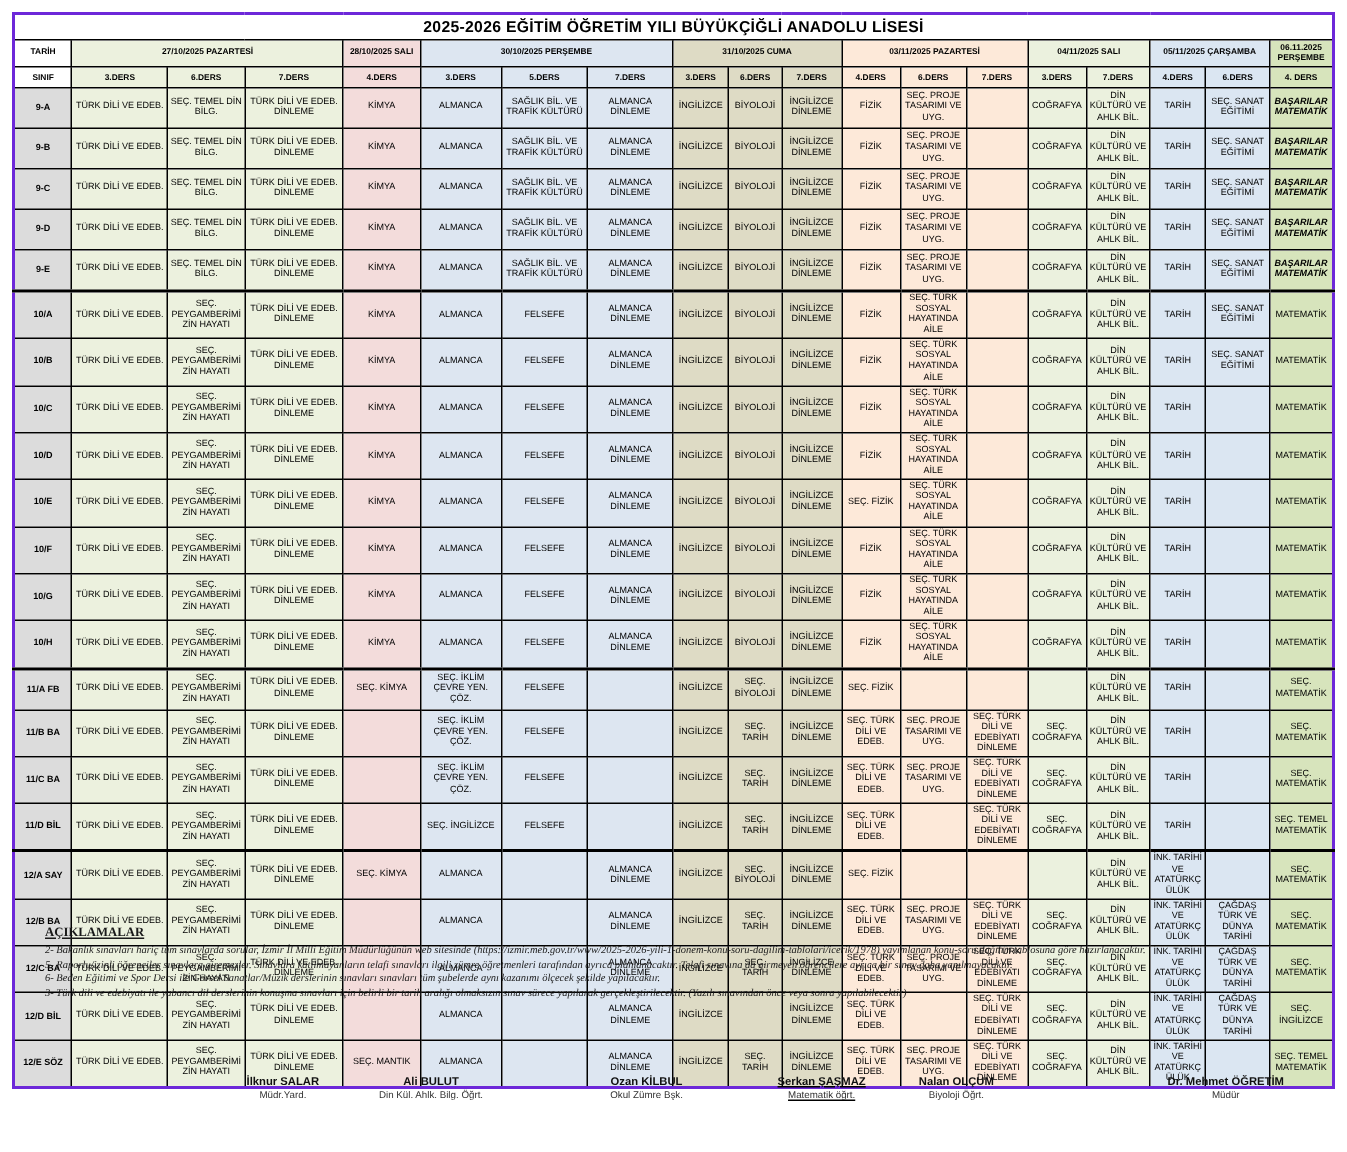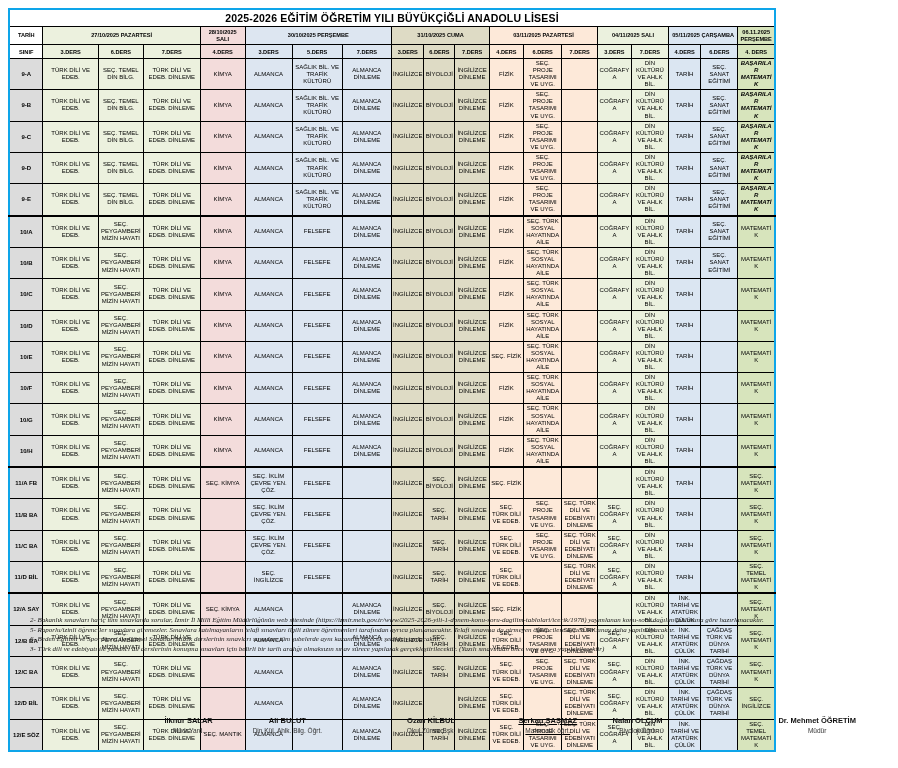--- a/index.html
+++ b/index.html
@@ -1,17 +1,17 @@
 <!DOCTYPE html>
 <html><head>
 <meta charset="utf-8">
 <style>
   html,body{margin:0;padding:0;background:#fff;}
   .page{position:relative;width:898px;height:768px;background:#ffffff;font-family:"Liberation Sans",sans-serif;overflow:hidden;}
-  table.sched{position:absolute;left:8px;top:8px;width:768px;border-collapse:collapse;table-layout:fixed;border:2px solid #0ea5e9;}
+  table.sched{position:absolute;left:8px;top:8px;width:882px;border-collapse:collapse;table-layout:fixed;border:2px solid #6d28d9;}
   table.sched th,table.sched td{border:1px solid #000;text-align:center;vertical-align:middle;padding:1px;overflow:hidden;word-wrap:break-word;}
   tr.title-row td{background:#fff;font-weight:bold;font-size:10.5px;height:14px;letter-spacing:.2px;}
   tr.title-row.second td{font-size:10px;height:13px;}
   tr.date-row th{font-size:5.6px;font-weight:bold;height:15px;line-height:1.15;}
   tr.ders-row th{font-size:5.6px;font-weight:bold;height:11px;}
   td.class-label{background:#dcdcdc;font-size:6px;font-weight:bold;}
   td.exam{font-size:6px;line-height:1.18;height:24px;}
   td.thickL,th.thickL{border-left-width:2px;}
   tr.grade-sep td{border-top-width:2px;}
   td.it{font-style:italic;font-weight:bold;}
@@ -545,20 +545,21 @@
           <td class="exam thickL" style="background: rgb(235, 241, 222);">SEÇ. COĞRAFYA</td>
           <td class="exam" style="background: rgb(235, 241, 222);">DİN KÜLTÜRÜ VE AHLK BİL.</td>
           <td class="exam thickL" style="background: rgb(219, 230, 242);">İNK. TARİHİ VE ATATÜRKÇÜLÜK</td>
           <td class="exam" style="background: rgb(219, 230, 242);"></td>
           <td class="exam thickL" style="background: rgb(215, 228, 188);">SEÇ. TEMEL MATEMATİK</td>
         </tr>
       </tbody>
   </table>
 
   <div class="notes">
+    <div class="notes-title">AÇIKLAMALAR</div>
     <div id="notes-list">
         <div class="note-line">2- Bakanlık sınavları hariç tüm sınavlarda sorular, İzmir İl Milli Eğitim Müdürlüğünün web sitesinde (https://izmir.meb.gov.tr/www/2025-2026-yili-1-donem-konu-soru-dagilim-tablolari/icerik/1978) yayımlanan konu-soru dağılım tablosuna göre hazırlanacaktır.</div>
         <div class="note-line">5- Raporlu/izinli öğrenciler sınavlara giremezler. Sınavlara katılmayanların telafi sınavları ilgili zümre öğretmenleri tarafından ayrıca planlanacaktır. Telafi sınavına da girmeyen öğrencilere ayrıca bir sınav daha yapılmayacaktır.</div>
         <div class="note-line">6- Beden Eğitimi ve Spor Dersi ile Görsel Sanatlar/Müzik derslerinin sınavları sınavları tüm şubelerde aynı kazanımı ölçecek şekilde yapılacaktır.</div>
         <div class="note-line">3- Türk dili ve edebiyatı ile yabancı dil derslerinin konuşma sınavları için belirli bir tarih aralığı olmaksızın sınav sürece yapılarak gerçekleştirilecektir. (Yazılı sınavından önce veya sonra yapılabilecektir)</div>
       </div>
   </div>
 
   <div class="sigs" id="sigs">
       <div class="sig" style="left: 21%;">

